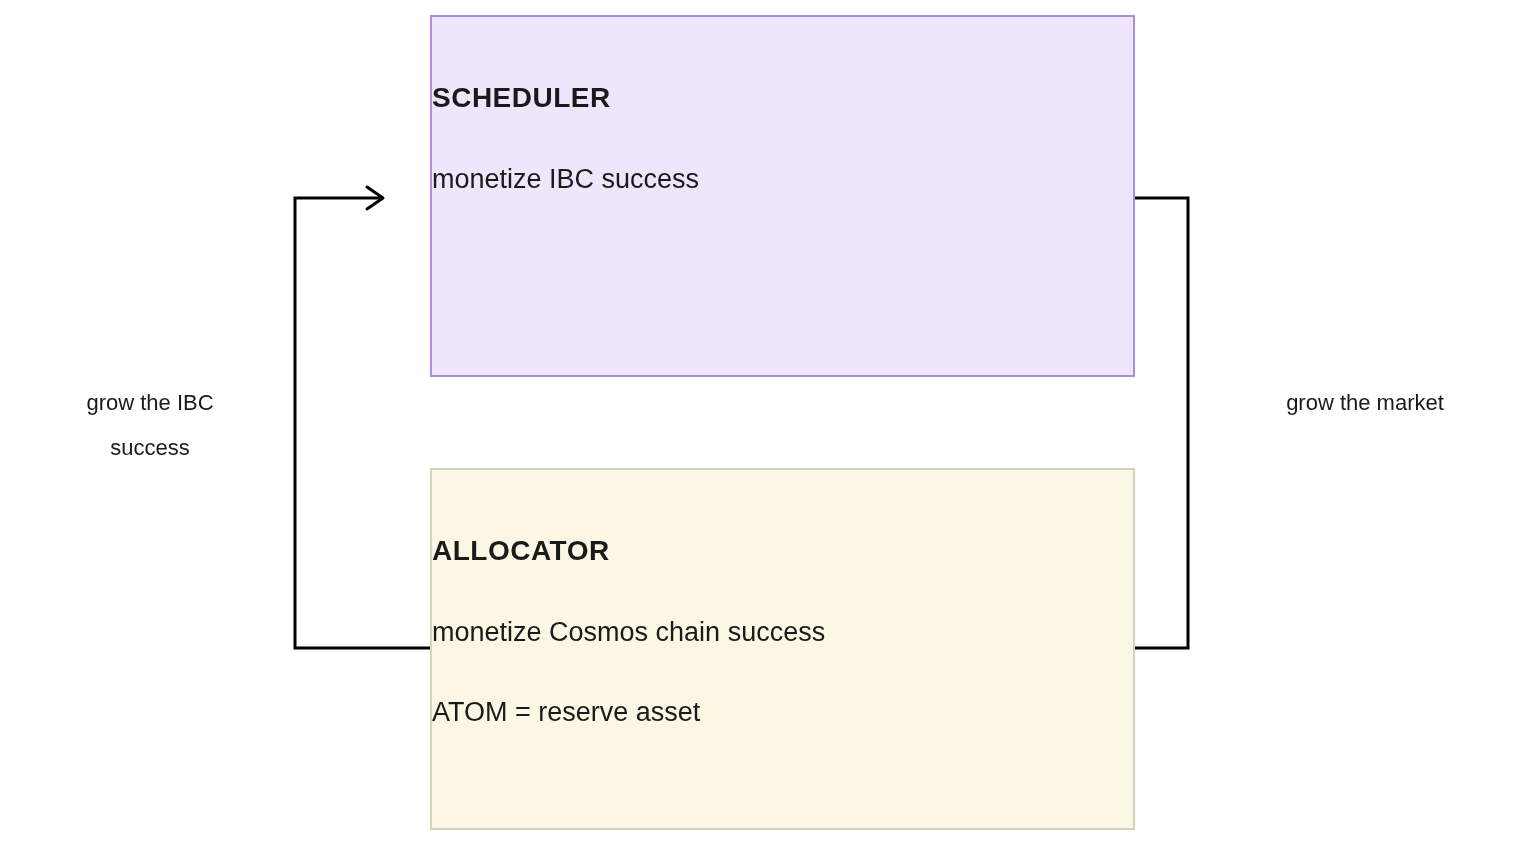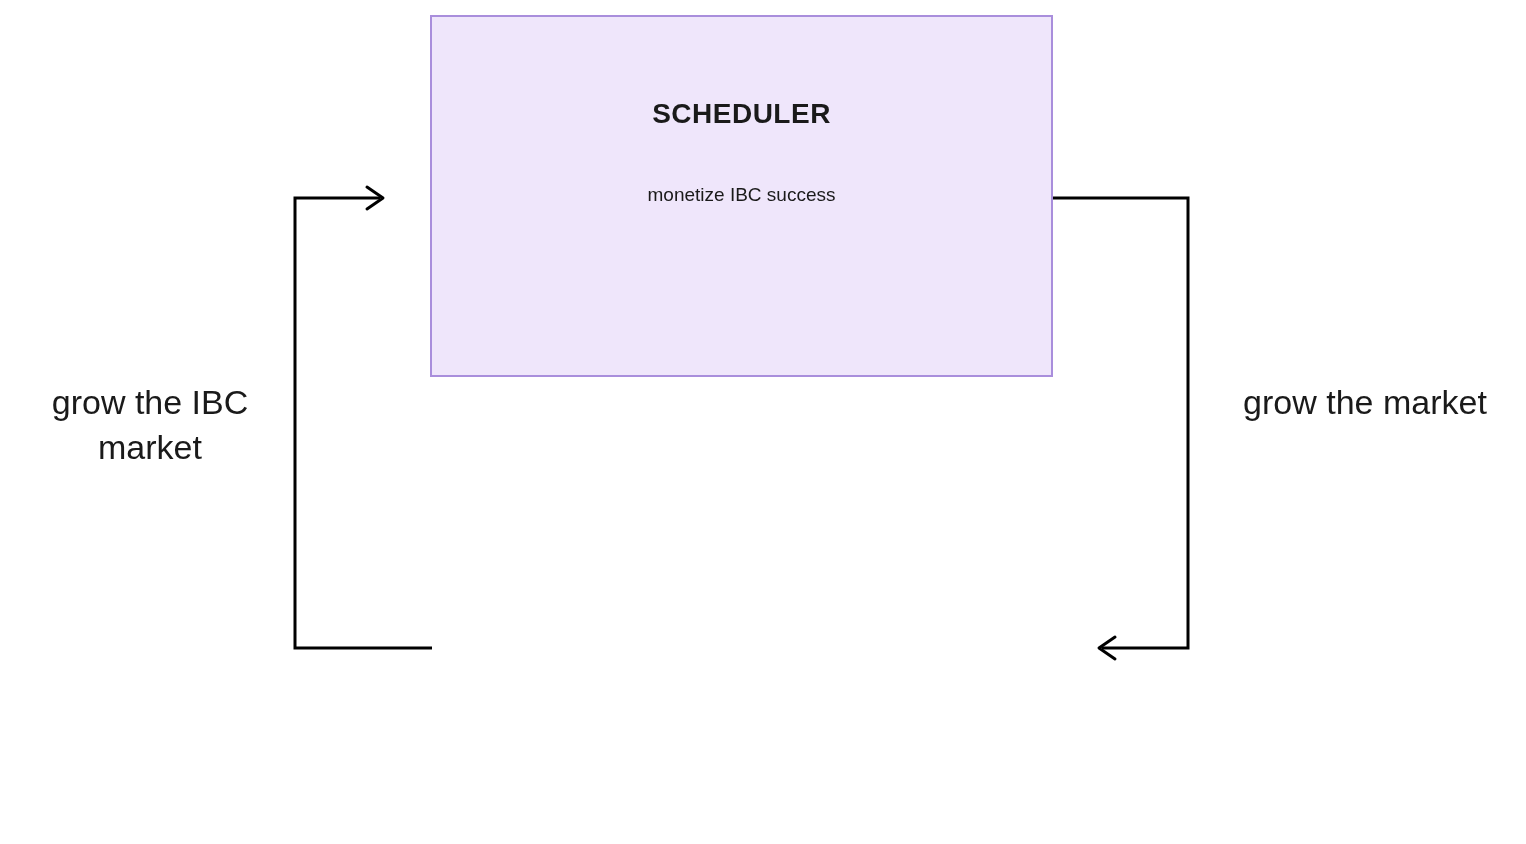--- a/index.html
+++ b/index.html
@@ -36,26 +36,26 @@
     stroke-width: 3;
     stroke-linejoin: miter;
     stroke-linecap: butt;
   }
   .arrows-svg polyline {
     stroke-linecap: round;
     stroke-linejoin: round;
   }
   .box {
     position: absolute;
-    width: 623px;
+    width: 705px;
     height: 362px;
     display: flex;
     flex-direction: column;
-    align-items: center;
-    padding-top: 80px;
+    align-items: flex-start;
+    padding-top: 64px;
     gap: 48px;
     text-align: center;
   }
   .box.scheduler {
     left: 430px;
     top: 15px;
     background: var(--scheduler-fill);
     border: 2px solid var(--scheduler-border);
   }
   .box.allocator {
@@ -64,28 +64,28 @@
     background: var(--allocator-fill);
     border: 2px solid var(--allocator-border);
   }
   .box-title {
     font-size: 28px;
     font-weight: bold;
     line-height: 34px;
     letter-spacing: 0.5px;
   }
   .box-line {
-    font-size: 19px;
+    font-size: 27px;
     line-height: 32px;
   }
   .side-label {
     position: absolute;
     top: 380px;
     text-align: center;
-    font-size: 34px;
+    font-size: 22px;
     line-height: 45px;
   }
   .side-label.left {
     left: 20px;
     width: 260px;
   }
   .side-label.right {
     left: 1220px;
     width: 290px;
   }
@@ -102,23 +102,28 @@
 
     <path d="M 1051 198 H 1188 V 648 H 1102"></path>
     <polyline points="1115,637 1099,648 1115,659"></polyline>
   </svg>
 
   <div class="box scheduler">
     <div class="box-title">SCHEDULER</div>
     <div class="box-line">monetize IBC success</div>
   </div>
 
+  <div class="box allocator">
+    <div class="box-title">ALLOCATOR</div>
+    <div class="box-line">monetize Cosmos chain success</div>
+    <div class="box-line">ATOM = reserve asset</div>
+  </div>
 
   <div class="side-label left">
     <div>grow the IBC</div>
-    <div>market</div>
+    <div>success</div>
   </div>
 
   <div class="side-label right">
     <div>grow the market</div>
   </div>
 
 </div>
 
 </body></html>

